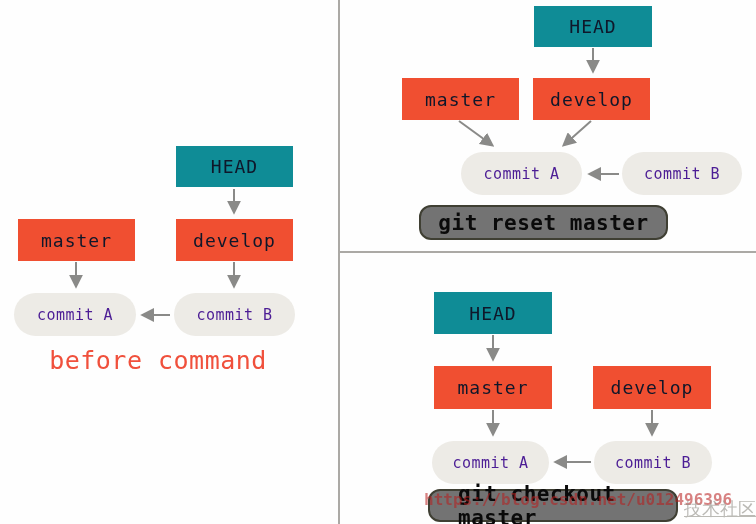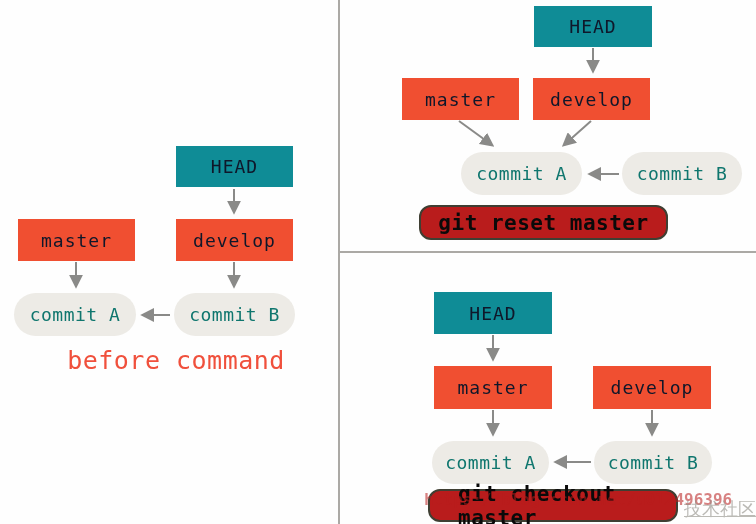--- a/index.html
+++ b/index.html
@@ -10,25 +10,25 @@
   .divider-v { position:absolute; left:338px; top:0; width:2px; height:524px; background:#aba9a5; }
   .divider-h { position:absolute; left:338px; top:251px; width:418px; height:2px; background:#aba9a5; }
   .refbox {
     position:absolute; display:flex; align-items:center; justify-content:center;
     color:#0f172a; font-size:18px; letter-spacing:1px;
   }
   .teal   { background:#0f8c96; }
   .orange { background:#f04f31; }
   .pill {
     position:absolute; display:flex; align-items:center; justify-content:center;
-    background:#edebe6; color:#0f766e; font-size:18px; letter-spacing:.5px; border-radius:22px;
+    background:#edebe6; color:#4c1d95; font-size:15px; letter-spacing:.5px; border-radius:22px;
   }
   .cmd {
     position:absolute; display:flex; align-items:center; justify-content:center;
-    background:#b91c1c; border:2px solid #3f3f33; border-radius:12px;
+    background:#737373; border:2px solid #3f3f33; border-radius:12px;
     color:#0a0a0a; font-size:21px; font-weight:700; letter-spacing:.5px; box-sizing:border-box;
   }
   .caption {
     position:absolute; color:#f0503c; font-size:25px; letter-spacing:.5px; text-align:center;
   }
   .arrows { position:absolute; left:0; top:0; pointer-events:none; }
   .wm-url {
     position:absolute; left:424px; top:490px; color:#b91c1c; opacity:.55;
     font-size:16px; white-space:nowrap; z-index:6;font-weight:bold;
   }
@@ -67,21 +67,21 @@
     <line x1="652" y1="410" x2="652" y2="434" stroke="#8a8a88" stroke-width="2" marker-end="url(#arr)"></line>
     <line x1="591" y1="462" x2="556" y2="462" stroke="#8a8a88" stroke-width="2" marker-end="url(#arr)"></line>
   </svg>
 
   <div>
     <div class="refbox teal" style="left:176px; top:146px; width:117px; height:41px;">HEAD</div>
     <div class="refbox orange" style="left:18px;  top:219px; width:117px; height:42px;">master</div>
     <div class="refbox orange" style="left:176px; top:219px; width:117px; height:42px;">develop</div>
     <div class="pill" style="left:14px;  top:293px; width:122px; height:43px;">commit A</div>
     <div class="pill" style="left:174px; top:293px; width:121px; height:43px;">commit B</div>
-    <div class="caption" style="left:30px; top:346px; width:292px;">before command</div>
+    <div class="caption" style="left:12px; top:346px; width:292px;">before command</div>
   </div>
 
   <div>
     <div class="refbox teal" style="left:534px; top:6px;  width:118px; height:41px;">HEAD</div>
     <div class="refbox orange" style="left:402px; top:78px; width:117px; height:42px;">master</div>
     <div class="refbox orange" style="left:533px; top:78px; width:117px; height:42px;">develop</div>
     <div class="pill" style="left:461px; top:152px; width:121px; height:43px;">commit A</div>
     <div class="pill" style="left:622px; top:152px; width:120px; height:43px;">commit B</div>
     <div class="cmd" style="left:419px; top:205px; width:249px; height:35px;">git reset master</div>
   </div>

